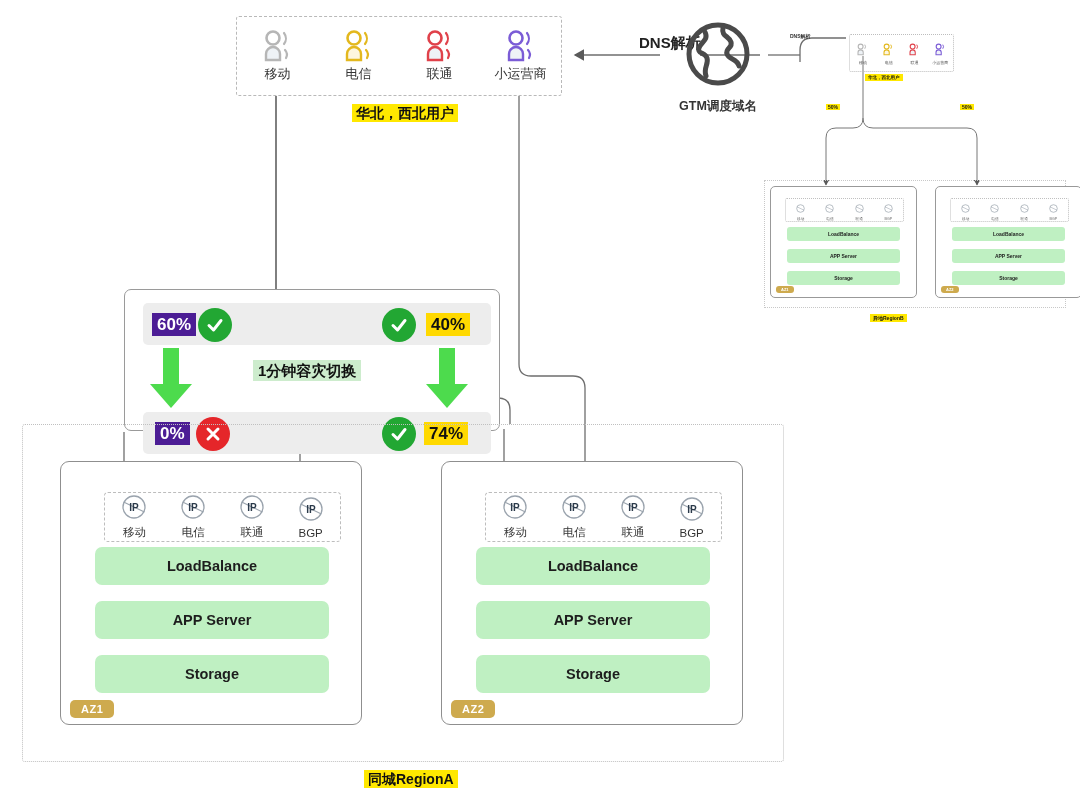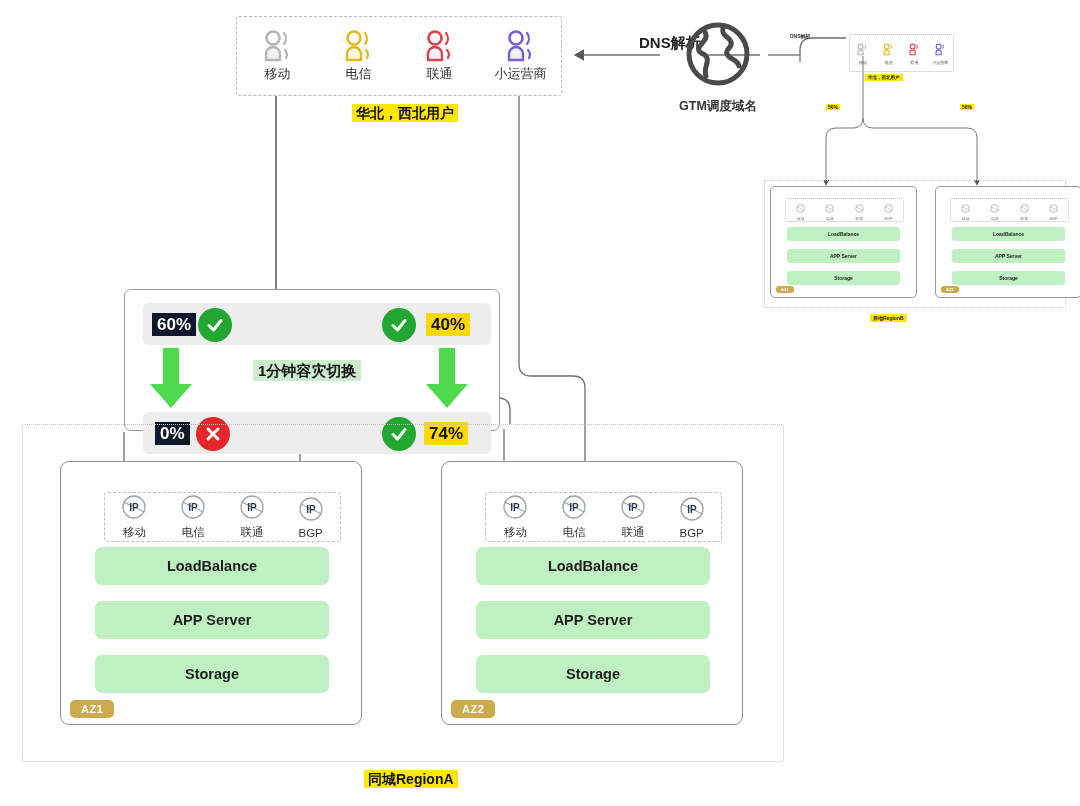--- a/index.html
+++ b/index.html
@@ -26,21 +26,21 @@
   .gtm-label{left:672px;top:90px;width:92px;text-align:center;font-size:12.5px;font-weight:bold;color:#333;margin-top:8px;}
   .dns-mini{left:790px;top:33px;font-size:5px;font-weight:bold;color:#333;}
 
   
   .switch-box{left:124px;top:289px;width:374px;height:140px;border:1px solid #9a9a9a;
               border-radius:7px;background:#fff;}
   .bar{position:absolute;background:#ededed;border-radius:5px;height:42px;}
   .bar.top{left:143px;top:303px;width:348px;}
   .bar.bot{left:143px;top:412px;width:348px;}
   .pct{position:absolute;font-size:17px;font-weight:bold;padding:1px 5px;line-height:1.25;}
-  .pct.red{background:#0f172a;color:#fff;}
+  .pct.red{background:#4c1d95;color:#fff;}
   .pct.yel{background:#ffd900;color:#111;}
   .mark{position:absolute;width:34px;height:34px;border-radius:50%;display:flex;
         align-items:center;justify-content:center;}
   .mark.ok{background:#22a733;}
   .mark.bad{background:#e5262a;}
   .switch-mid{left:253px;top:362px;}
 
   
   .regionA{left:22px;top:424px;width:760px;height:336px;border:1px dotted #c0c0c0;border-radius:3px;}
   .regionA-label{left:364px;top:770px;}

